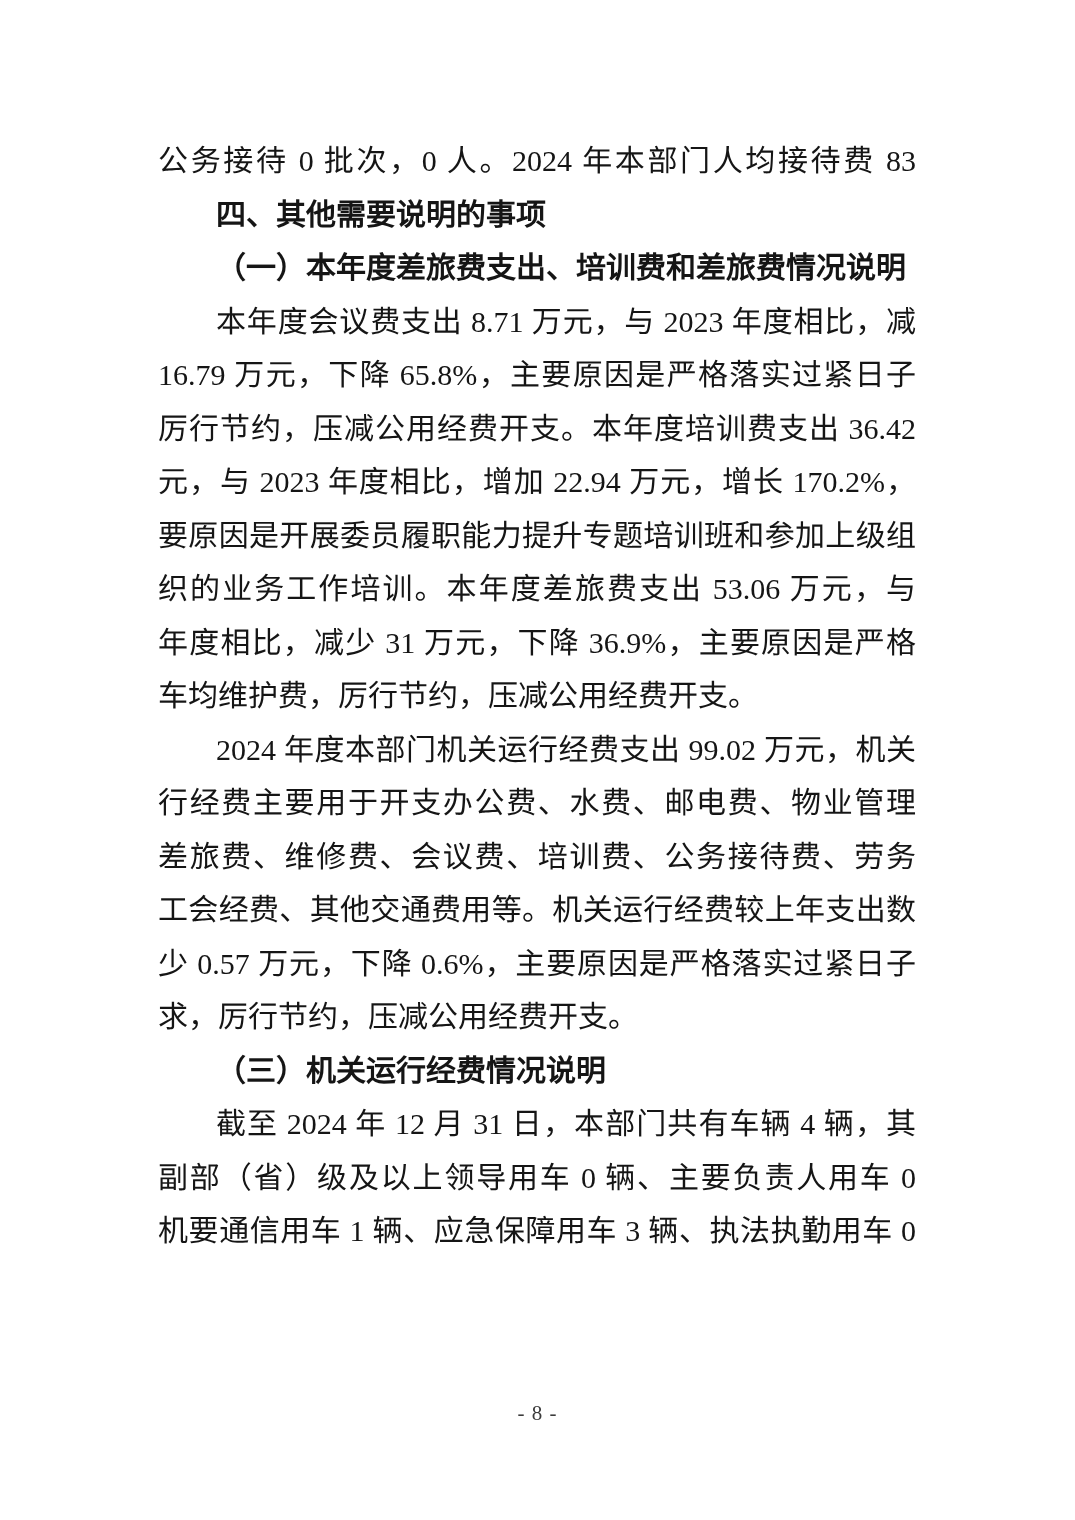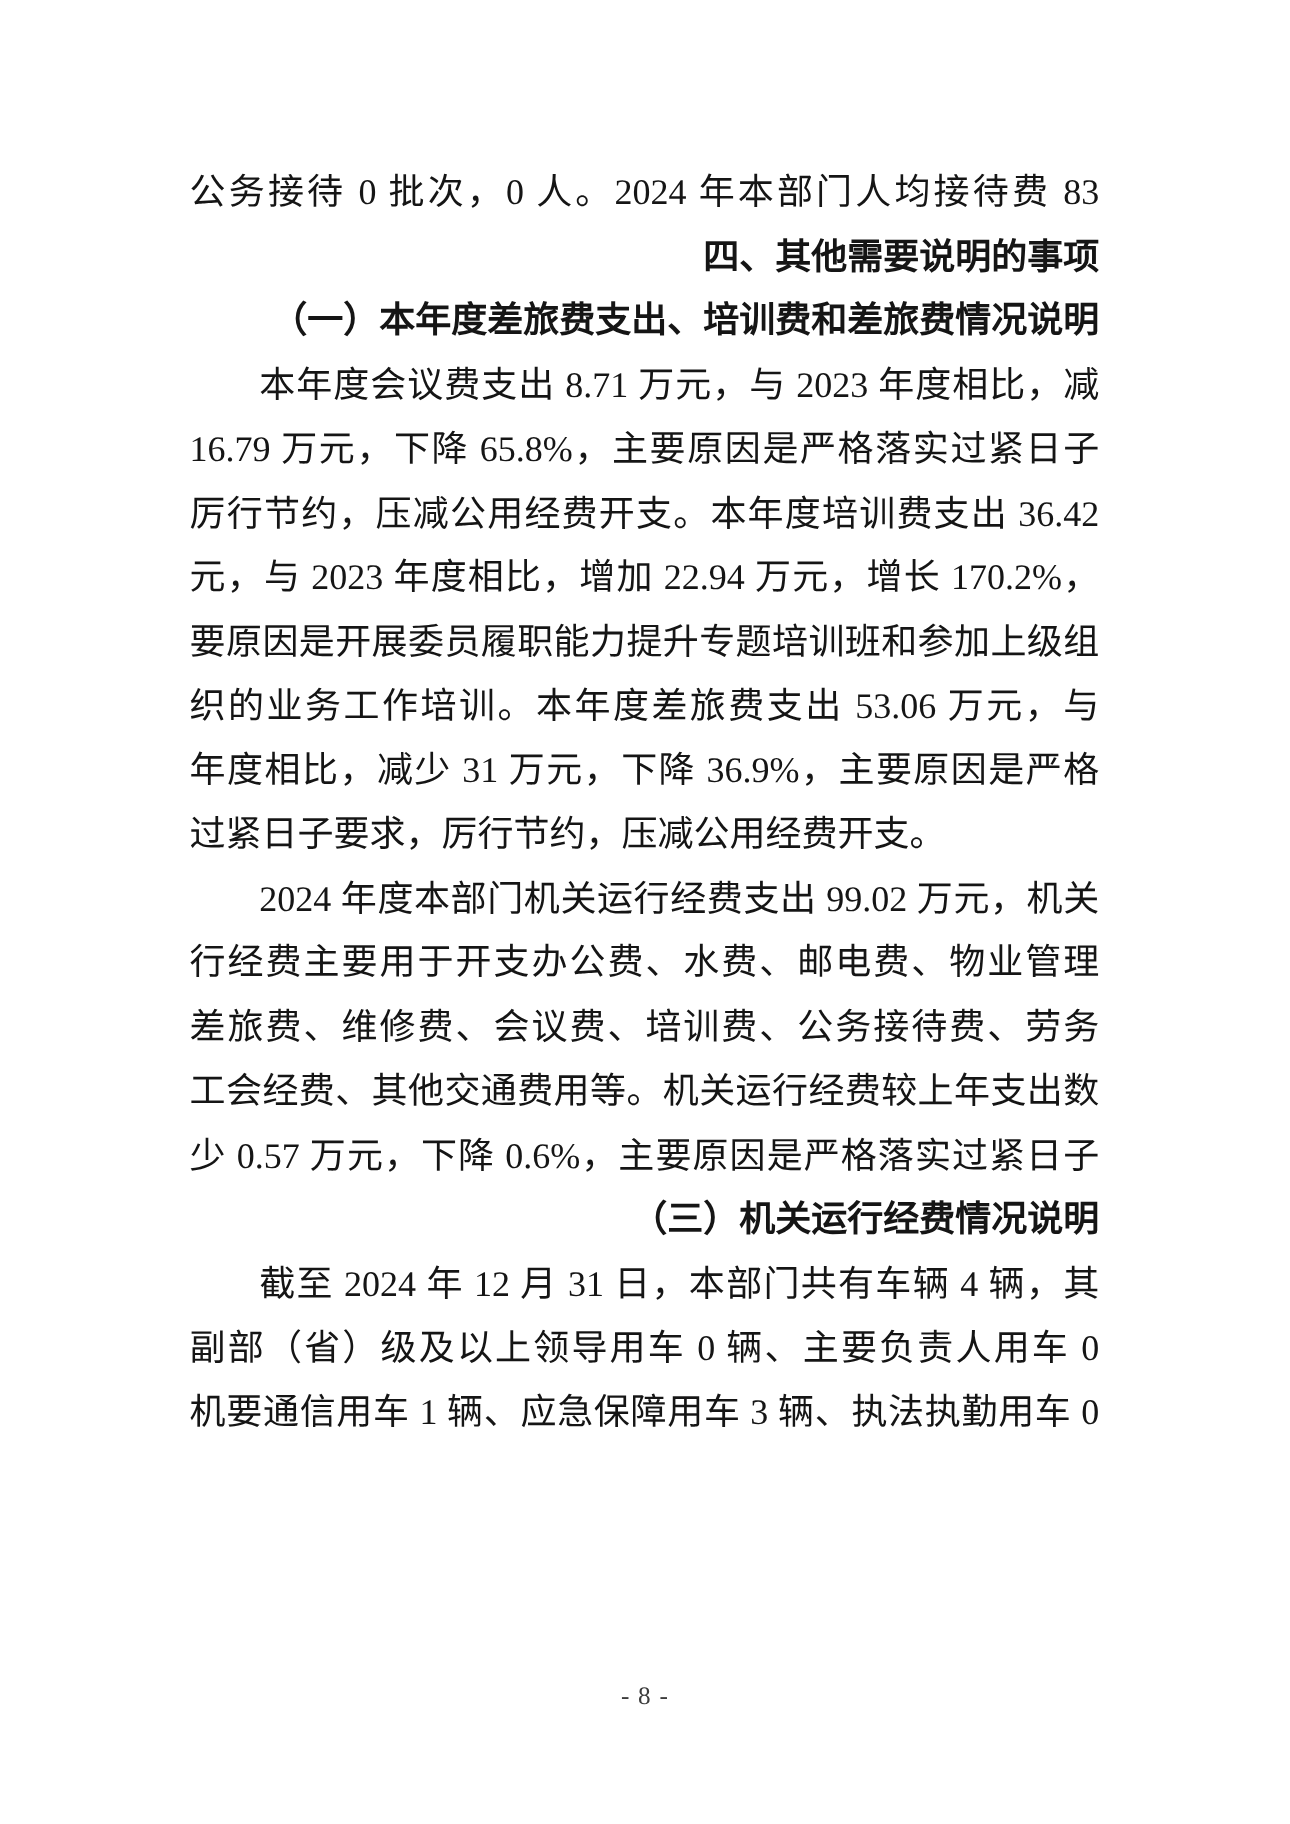--- a/index.html
+++ b/index.html
@@ -24,21 +24,20 @@
   }
   .line {
     height: 53.5px;
     line-height: 53.5px;
     font-size: 30px;
     overflow: hidden;
     white-space: normal;
   }
   .line.indent {
     text-indent: 58px;
-    text-align: right;
   }
   .line.justify {
     text-align: justify;
     text-align-last: justify;
   }
   .line.h1 {
     font-family: "Liberation Sans", "DejaVu Sans", sans-serif;
     font-weight: 700;
   }
   .line.h2 {
@@ -63,26 +62,27 @@
       <div class="line body justify">公务接待 0 批次，0 人。2024 年本部门人均接待费 83 元，</div>
       <div class="line h1 indent">四、其他需要说明的事项</div>
       <div class="line h2 indent">（一）本年度差旅费支出、培训费和差旅费情况说明</div>
       <div class="line body indent justify">本年度会议费支出 8.71 万元，与 2023 年度相比，减少</div>
       <div class="line body justify">16.79 万元，下降 65.8%，主要原因是严格落实过紧日子要求，</div>
       <div class="line body justify">厉行节约，压减公用经费开支。本年度培训费支出 36.42 万</div>
       <div class="line body justify">元，与 2023 年度相比，增加 22.94 万元，增长 170.2%，主</div>
       <div class="line body justify">要原因是开展委员履职能力提升专题培训班和参加上级组</div>
       <div class="line body justify">织的业务工作培训。本年度差旅费支出 53.06 万元，与 2023</div>
       <div class="line body justify">年度相比，减少 31 万元，下降 36.9%，主要原因是严格落实</div>
-      <div class="line body">过紧日子要求，厉行节约，压减公用经费开支。</div>
+      <div class="line body">车均维护费，厉行节约，压减公用经费开支。</div>
       <div class="line body indent justify">2024 年度本部门机关运行经费支出 99.02 万元，机关运</div>
       <div class="line body justify">行经费主要用于开支办公费、水费、邮电费、物业管理费、</div>
       <div class="line body justify">差旅费、维修费、会议费、培训费、公务接待费、劳务费、</div>
       <div class="line body justify">工会经费、其他交通费用等。机关运行经费较上年支出数减</div>
       <div class="line body justify">少 0.57 万元，下降 0.6%，主要原因是严格落实过紧日子要</div>
+      <div class="line body">求，厉行节约，压减公用经费开支。</div>
       <div class="line h2 indent">（三）机关运行经费情况说明</div>
       <div class="line body indent justify">截至 2024 年 12 月 31 日，本部门共有车辆 4 辆，其中，</div>
       <div class="line body justify">副部（省）级及以上领导用车 0 辆、主要负责人用车 0 辆、</div>
       <div class="line body justify">机要通信用车 1 辆、应急保障用车 3 辆、执法执勤用车 0 辆，</div>
     </div>
   <div class="footer">
     <span>- 8 -</span>
   </div>
 </div>
 

